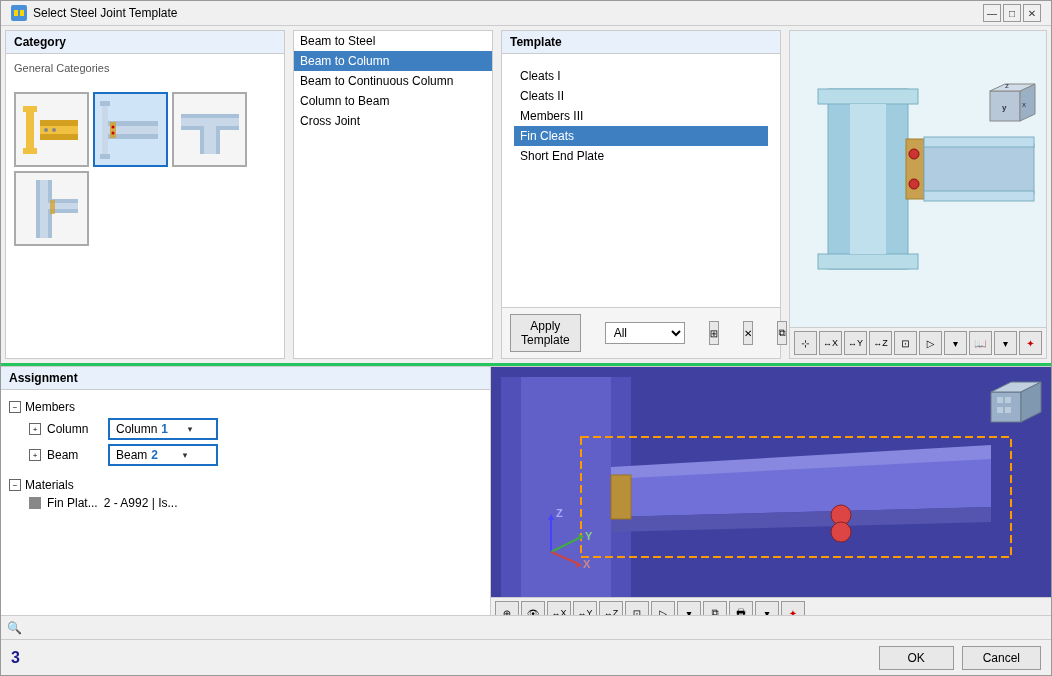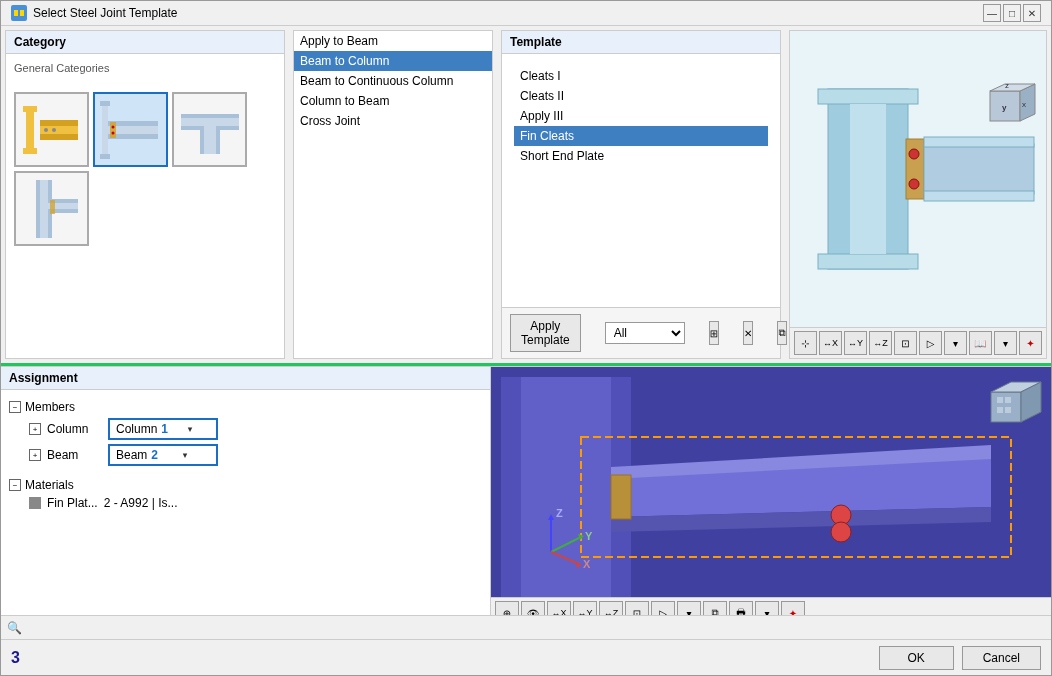--- a/index.html
+++ b/index.html
@@ -489,36 +489,36 @@
               </svg>
             </div>
 
           </div>
         </div>
       </div>
 
       <div class="panel panel-subcategory">
         <div class="panel-body" style="padding: 0;">
           <ul class="subcategory-list">
-            <li>Apply to Beam</li>
+            <li>Beam to Steel</li>
             <li class="selected">Beam to Column</li>
             <li>Beam to Continuous Column</li>
             <li>Column to Beam</li>
             <li>Cross Joint</li>
           </ul>
         </div>
       </div>
 
       <div class="panel panel-template">
         <div class="panel-header">Template</div>
         <div class="panel-body" style="padding: 12px; flex: 1;">
           <ul class="template-list">
             <li>Cleats I</li>
             <li>Cleats II</li>
-            <li>Apply III</li>
+            <li>Members III</li>
             <li class="selected">Fin Cleats</li>
             <li>Short End Plate</li>
           </ul>
         </div>
         <div class="template-footer">
           <button class="apply-btn">Apply Template</button>
           <select class="filter-select">
             <option>All</option>
             <option>Recent</option>
             <option>Favorites</option>

